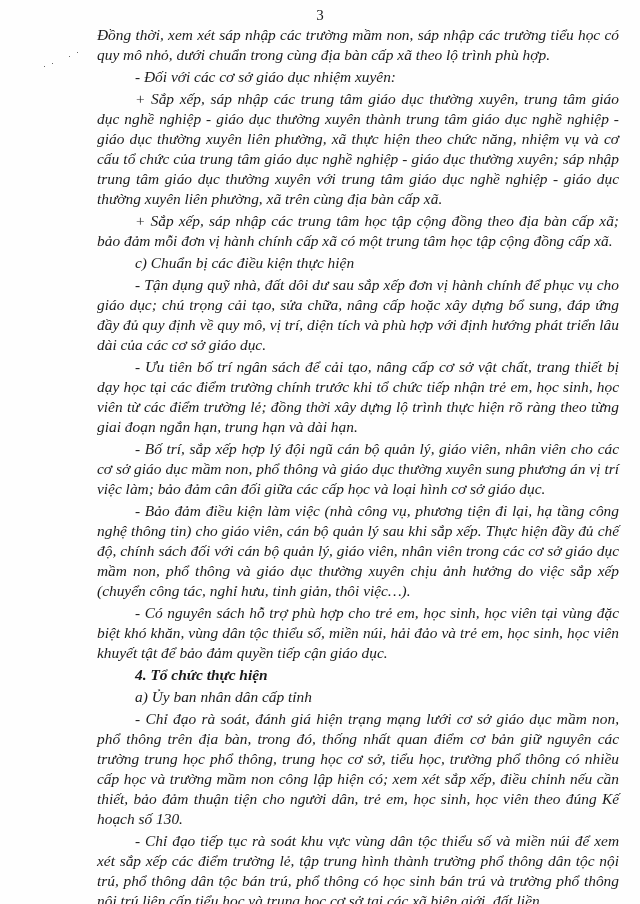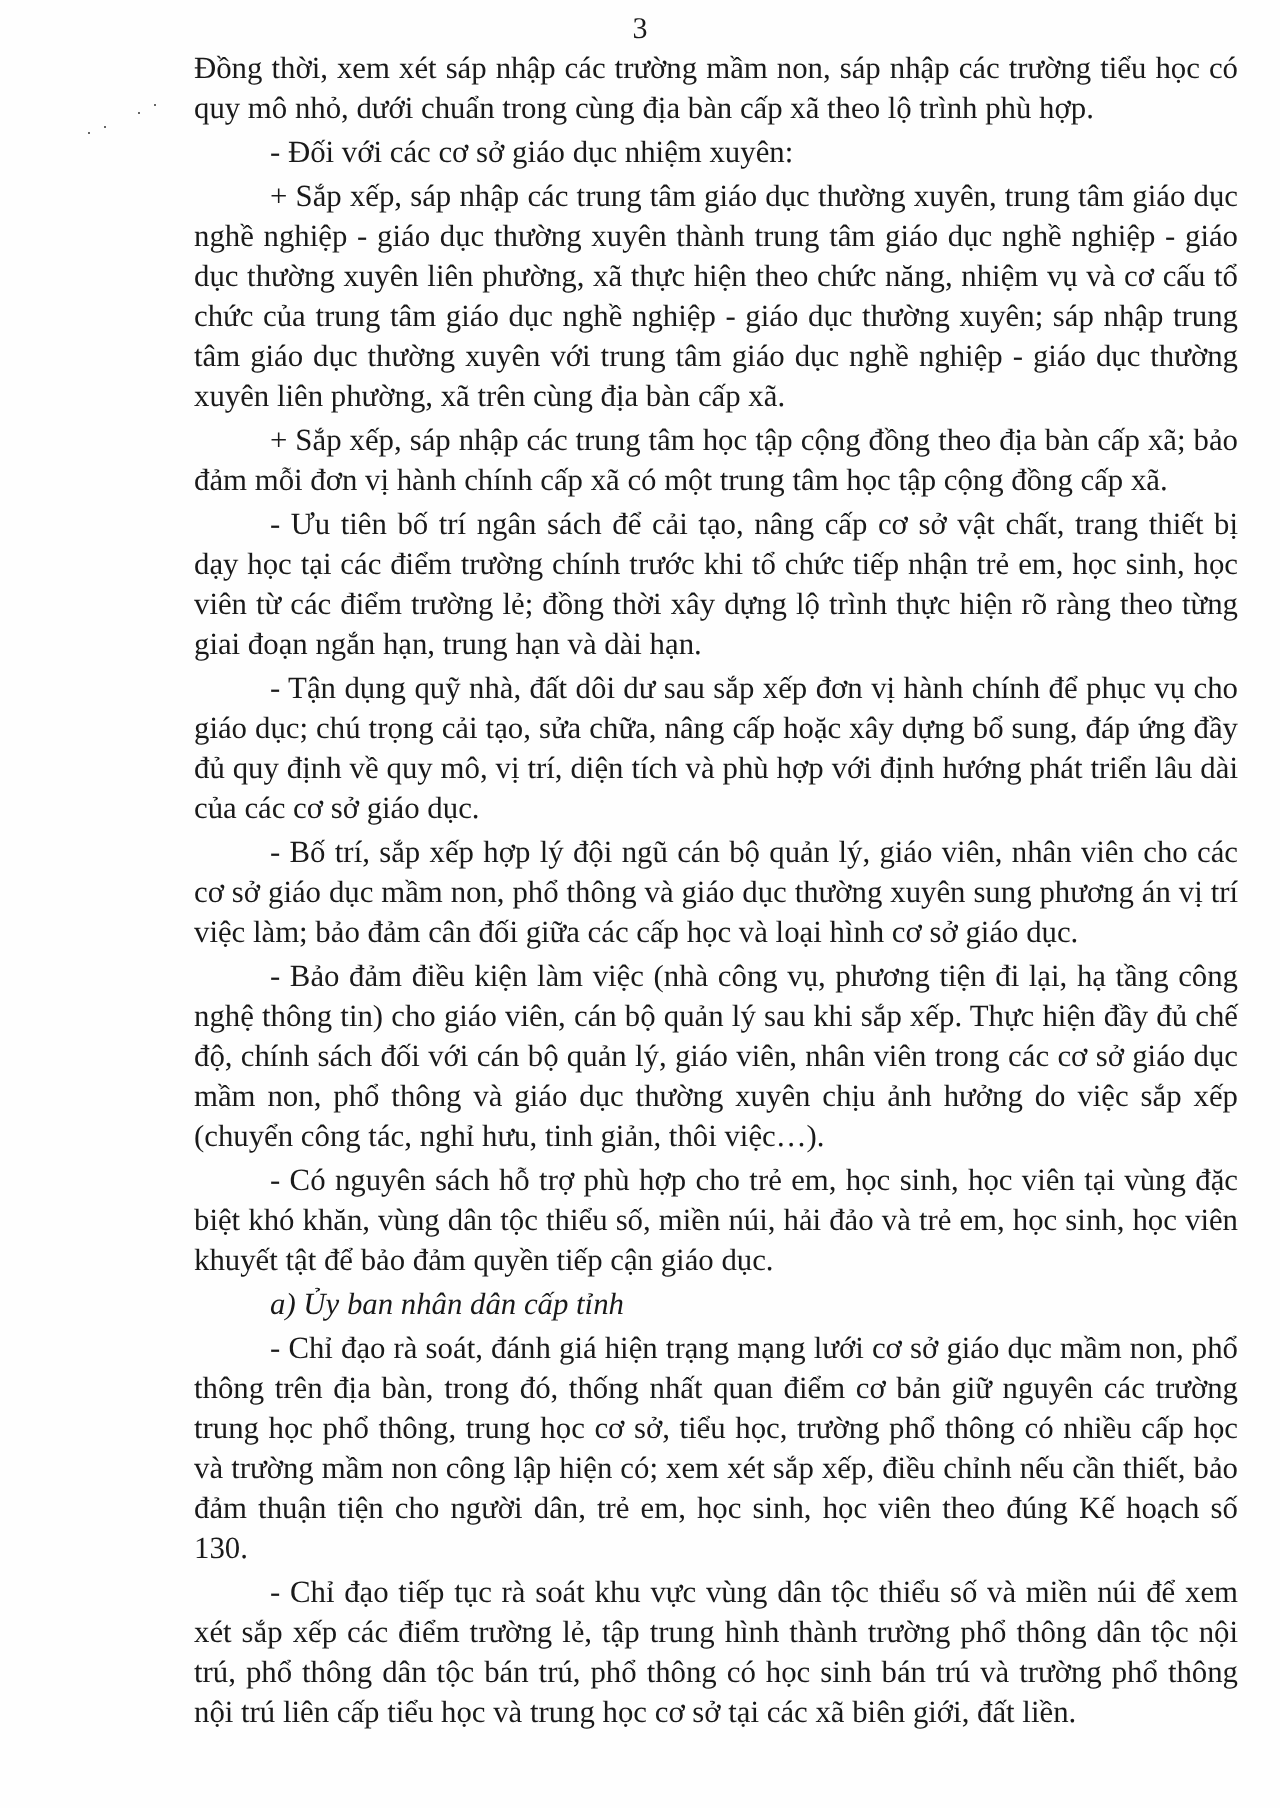--- a/index.html
+++ b/index.html
@@ -50,20 +50,21 @@
       left: 97px;
       top: 25px;
       width: 522px;
       font-size: 15.4px;
       line-height: 19.9px;
       text-align: justify;
     }
     .content p {
       margin: 0 0 2.3px 0;
       padding: 0;
+      font-style: italic;
     }
     .indent {
       text-indent: 38px;
     }
     .italic {
       font-style: italic;
     }
     .bold {
       font-weight: bold;
     }
@@ -83,23 +84,25 @@
     <span style="left:33px;top:0px;"></span>
   </div>
 
   <div class="page-number">3</div>
 
   <div class="content">
     <p>Đồng thời, xem xét sáp nhập các trường mầm non, sáp nhập các trường tiểu học có quy mô nhỏ, dưới chuẩn trong cùng địa bàn cấp xã theo lộ trình phù hợp.</p>
     <p class="indent">- Đối với các cơ sở giáo dục nhiệm xuyên:</p>
     <p class="indent">+ Sắp xếp, sáp nhập các trung tâm giáo dục thường xuyên, trung tâm giáo dục nghề nghiệp - giáo dục thường xuyên thành trung tâm giáo dục nghề nghiệp - giáo dục thường xuyên liên phường, xã thực hiện theo chức năng, nhiệm vụ và cơ cấu tổ chức của trung tâm giáo dục nghề nghiệp - giáo dục thường xuyên; sáp nhập trung tâm giáo dục thường xuyên với trung tâm giáo dục nghề nghiệp - giáo dục thường xuyên liên phường, xã trên cùng địa bàn cấp xã.</p>
     <p class="indent">+ Sắp xếp, sáp nhập các trung tâm học tập cộng đồng theo địa bàn cấp xã; bảo đảm mỗi đơn vị hành chính cấp xã có một trung tâm học tập cộng đồng cấp xã.</p>
+    <p class="indent italic">c) Chuẩn bị các điều kiện thực hiện</p>
+    <p class="indent">- Tận dụng quỹ nhà, đất dôi dư sau sắp xếp đơn vị hành chính để phục vụ cho giáo dục; chú trọng cải tạo, sửa chữa, nâng cấp hoặc xây dựng bổ sung, đáp ứng đầy đủ quy định về quy mô, vị trí, diện tích và phù hợp với định hướng phát triển lâu dài của các cơ sở giáo dục.</p>
     <p class="indent">- Ưu tiên bố trí ngân sách để cải tạo, nâng cấp cơ sở vật chất, trang thiết bị dạy học tại các điểm trường chính trước khi tổ chức tiếp nhận trẻ em, học sinh, học viên từ các điểm trường lẻ; đồng thời xây dựng lộ trình thực hiện rõ ràng theo từng giai đoạn ngắn hạn, trung hạn và dài hạn.</p>
-    <p class="indent">- Tận dụng quỹ nhà, đất dôi dư sau sắp xếp đơn vị hành chính để phục vụ cho giáo dục; chú trọng cải tạo, sửa chữa, nâng cấp hoặc xây dựng bổ sung, đáp ứng đầy đủ quy định về quy mô, vị trí, diện tích và phù hợp với định hướng phát triển lâu dài của các cơ sở giáo dục.</p>
     <p class="indent">- Bố trí, sắp xếp hợp lý đội ngũ cán bộ quản lý, giáo viên, nhân viên cho các cơ sở giáo dục mầm non, phổ thông và giáo dục thường xuyên sung phương án vị trí việc làm; bảo đảm cân đối giữa các cấp học và loại hình cơ sở giáo dục.</p>
     <p class="indent">- Bảo đảm điều kiện làm việc (nhà công vụ, phương tiện đi lại, hạ tầng công nghệ thông tin) cho giáo viên, cán bộ quản lý sau khi sắp xếp. Thực hiện đầy đủ chế độ, chính sách đối với cán bộ quản lý, giáo viên, nhân viên trong các cơ sở giáo dục mầm non, phổ thông và giáo dục thường xuyên chịu ảnh hưởng do việc sắp xếp (chuyển công tác, nghỉ hưu, tinh giản, thôi việc…).</p>
     <p class="indent">- Có nguyên sách hỗ trợ phù hợp cho trẻ em, học sinh, học viên tại vùng đặc biệt khó khăn, vùng dân tộc thiểu số, miền núi, hải đảo và trẻ em, học sinh, học viên khuyết tật để bảo đảm quyền tiếp cận giáo dục.</p>
+    <p class="indent bold heading">4. Tổ chức thực hiện</p>
     <p class="indent italic">a) Ủy ban nhân dân cấp tỉnh</p>
     <p class="indent">- Chỉ đạo rà soát, đánh giá hiện trạng mạng lưới cơ sở giáo dục mầm non, phổ thông trên địa bàn, trong đó, thống nhất quan điểm cơ bản giữ nguyên các trường trung học phổ thông, trung học cơ sở, tiểu học, trường phổ thông có nhiều cấp học và trường mầm non công lập hiện có; xem xét sắp xếp, điều chỉnh nếu cần thiết, bảo đảm thuận tiện cho người dân, trẻ em, học sinh, học viên theo đúng Kế hoạch số 130.</p>
     <p class="indent">- Chỉ đạo tiếp tục rà soát khu vực vùng dân tộc thiểu số và miền núi để xem xét sắp xếp các điểm trường lẻ, tập trung hình thành trường phổ thông dân tộc nội trú, phổ thông dân tộc bán trú, phổ thông có học sinh bán trú và trường phổ thông nội trú liên cấp tiểu học và trung học cơ sở tại các xã biên giới, đất liền.</p>
   </div>
 
 </div>
 
 </body></html>

